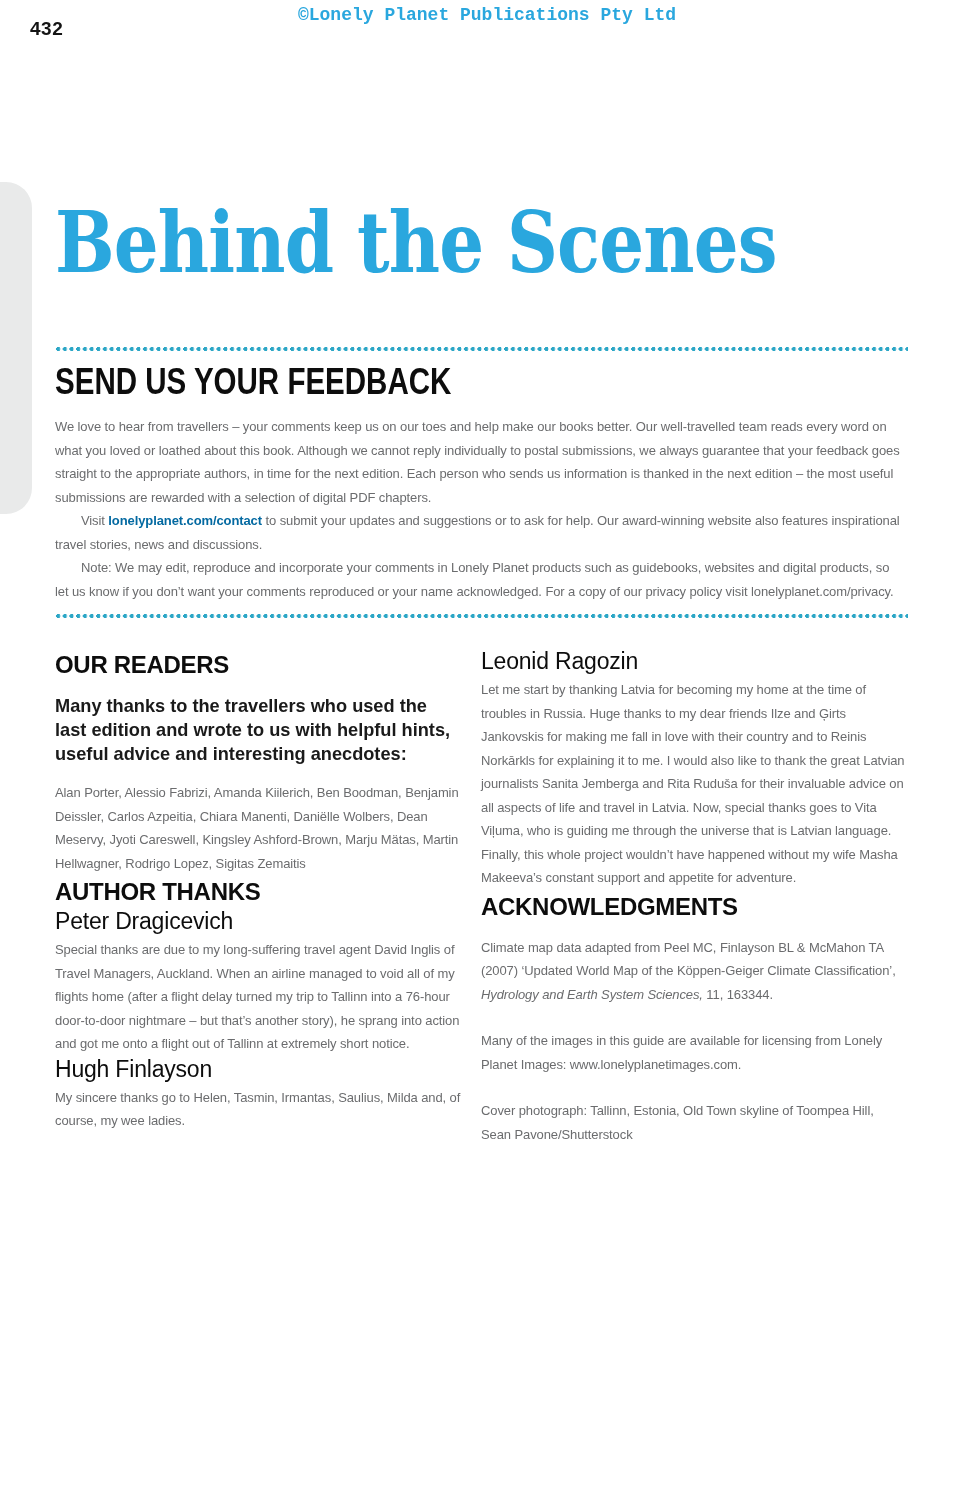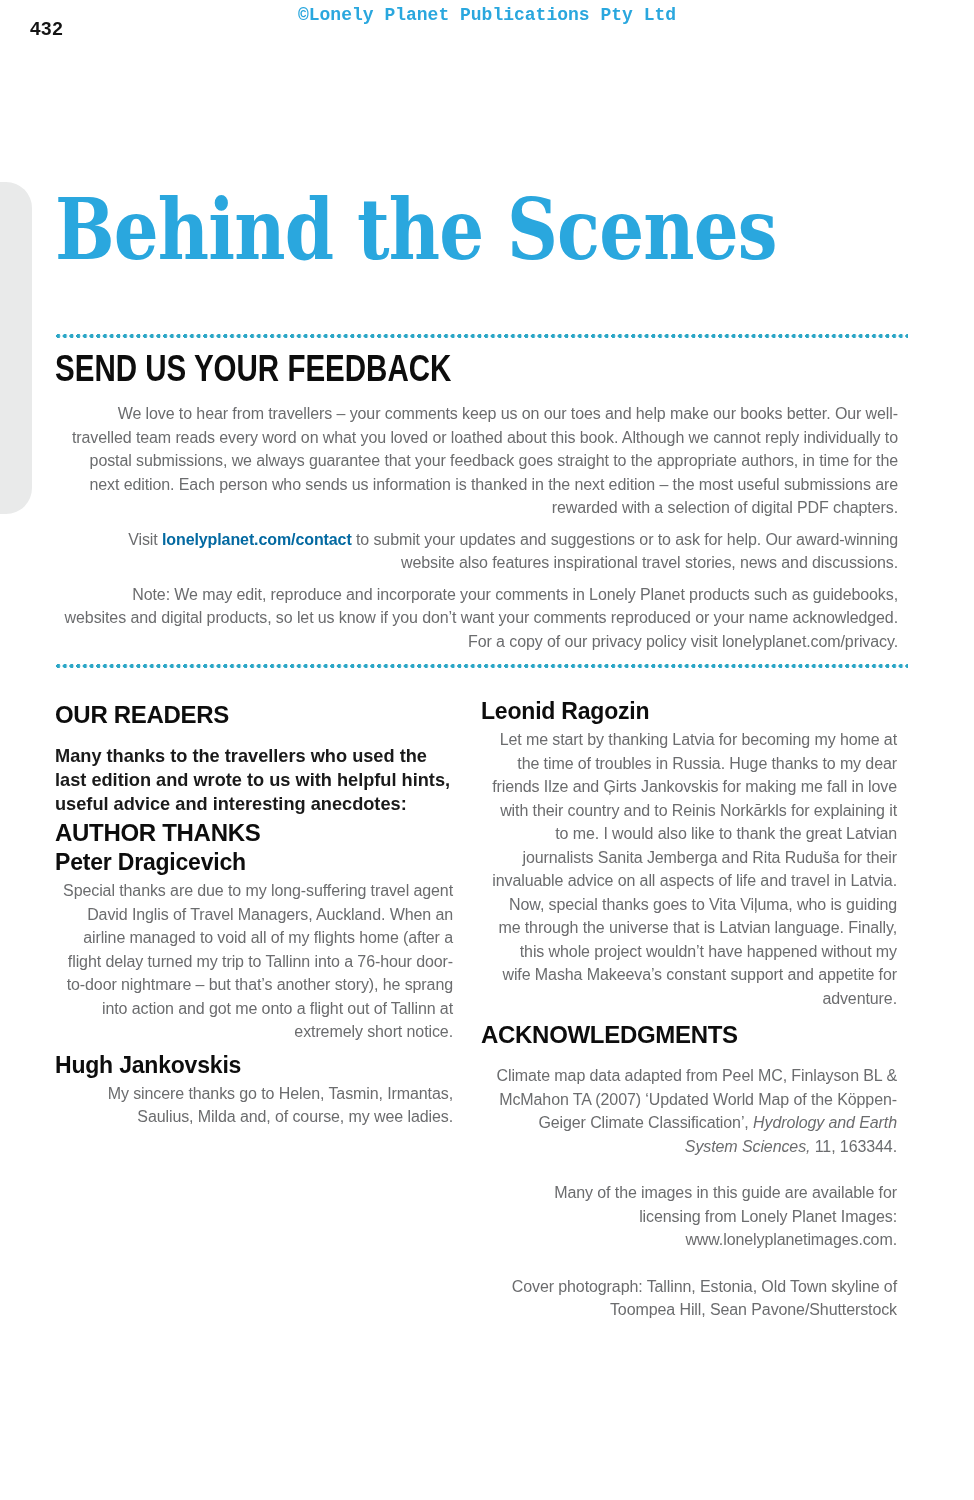--- a/index.html
+++ b/index.html
@@ -13,56 +13,56 @@
     font-size:19px; font-weight:bold; color:#141414; letter-spacing:.5px;
   }
   .copyright {
     position:absolute; top:5px; left:0; right:0; text-align:center;
     font-size:18px; font-weight:bold; color:var(--accent-blue,#1ea7dc);font-family:Liberation Mono, monospace;
   }
   .side-tab {
     position:absolute; top:182px; left:-24px; width:56px; height:332px;
     background:#e9eaea; border-radius:26px;
   }
-  .content { position:relative; padding:0 68px 0 55px; }
+  .content { position:relative; padding:13px 68px 0 55px; }
   h1.title {
     margin:0; padding-top:186px;
     font-family:"DejaVu Serif", serif; font-weight:bold;
     font-size:84px; line-height:88px; letter-spacing:-1px;
     color:var(--accent-blue,#2aa7de);
     transform:scaleX(0.84); transform-origin:left; white-space:nowrap;
   }
   .rule {
     height:8px; margin-right:-2px;
     background-image:radial-gradient(circle at 3.2px 4px, var(--rule-teal,#2ba6c6) 1.9px, rgba(0,0,0,0) 2.2px);
     background-size:6.7px 8px; background-repeat:repeat-x;
   }
   .rule-top { margin-top:58px; }
   .rule-bottom { margin-top:9px; }
   h2.feedback-h {
     margin:9px 0 0; font-size:36px; line-height:40px; font-weight:bold;
     color:#0d0d0d; transform:scaleX(0.82); transform-origin:left; white-space:nowrap;
   }
   .body {
-    margin:8px; font-size:16px; line-height:23.5px;
-    color:var(--body-gray,#6b6c6e); letter-spacing:-0.1px;text-align:right;
+    margin:0; font-size:13px; line-height:23.5px;
+    color:var(--body-gray,#6b6c6e); letter-spacing:-0.1px;
   }
   .body b { color:#0369a1; font-weight:bold; }
   .body i { font-style:italic; }
   .indent { text-indent:26px; }
   .feedback p.first { margin-top:13px; }
   .columns { display:flex; gap:20px; margin-top:28px; }
   .col-left  { width:406px; flex:none; }
   .col-right { width:424px; flex:none; }
   h2.sec {
     margin:0; font-size:24px; line-height:33px; font-weight:bold;
     color:#0d0d0d; letter-spacing:-0.3px; white-space:nowrap;
   }
   h3.author {
-    margin:0; font-size:23px; line-height:27px; font-weight:bold;
+    margin:0; font-size:23px; line-height:27px; font-weight:normal;
     color:#0d0d0d; letter-spacing:-0.2px;
   }
   .intro-bold {
     margin:13px 0 0; font-size:18.2px; line-height:24px;
     font-weight:bold; color:#1a1a1a;
   }
   .names { margin-top:15px; }
   .mt-sec { margin-top:31px; }
   .mt-author { margin-top:9px; }
   .mt-para { margin-top:3px; }
@@ -90,25 +90,26 @@
     <p class="body indent">Note: We may edit, reproduce and incorporate your comments in Lonely Planet products such as guidebooks, websites and digital products, so let us know if you don’t want your comments reproduced or your name acknowledged. For a copy of our privacy policy visit lonelyplanet.com/privacy.</p>
   </section>
 
   <div class="rule rule-bottom"></div>
 
   <div class="columns">
 
     <div class="col-left">
       <h2 class="sec">OUR READERS</h2>
       <p class="intro-bold">Many thanks to the travellers who used the last edition and wrote to us with helpful hints, useful advice and interesting anecdotes:</p>
+      <p class="body names">Alan Porter, Alessio Fabrizi, Amanda Kiilerich, Ben Boodman, Benjamin Deissler, Carlos Azpeitia, Chiara Manenti, Daniëlle Wolbers, Dean Meservy, Jyoti Careswell, Kingsley Ashford-Brown, Marju Mätas, Martin Hellwagner, Rodrigo Lopez, Sigitas Zemaitis</p>
 
       <h2 class="sec mt-sec">AUTHOR THANKS</h2>
       <h3 class="author mt-author">Peter Dragicevich</h3>
       <p class="body mt-para">Special thanks are due to my long-suffering travel agent David Inglis of Travel Managers, Auckland. When an airline managed to void all of my flights home (after a flight delay turned my trip to Tallinn into a 76-hour door-to-door nightmare – but that’s another story), he sprang into action and got me onto a flight out of Tallinn at extremely short notice.</p>
-      <h3 class="author mt-author">Hugh Jankovskis</h3>
+      <h3 class="author mt-author">Hugh Finlayson</h3>
       <p class="body mt-para">My sincere thanks go to Helen, Tasmin, Irmantas, Saulius, Milda and, of course, my wee ladies.</p>
     </div>
 
     <div class="col-right">
       <h3 class="author">Leonid Ragozin</h3>
       <p class="body mt-para">Let me start by thanking Latvia for becoming my home at the time of troubles in Russia. Huge thanks to my dear friends Ilze and Ģirts Jankovskis for making me fall in love with their country and to Reinis Norkārkls for explaining it to me. I would also like to thank the great Latvian journalists Sanita Jemberga and Rita Ruduša for their invaluable advice on all aspects of life and travel in Latvia. Now, special thanks goes to Vita Viļuma, who is guiding me through the universe that is Latvian language. Finally, this whole project wouldn’t have happened without my wife Masha Makeeva’s constant support and appetite for adventure.</p>
 
       <h2 class="sec mt-ack-h">ACKNOWLEDGMENTS</h2>
       <p class="body mt-ack-p1"><span>Climate map data adapted from Peel MC, Finlayson BL &amp; McMahon TA (2007) ‘Updated World Map of the Köppen-Geiger Climate Classification’, </span><i>Hydrology and Earth System Sciences,</i><span> 11, 163344.</span></p>
       <p class="body mt-ack-p">Many of the images in this guide are available for licensing from Lonely Planet Images: www.lonelyplanetimages.com.</p>

